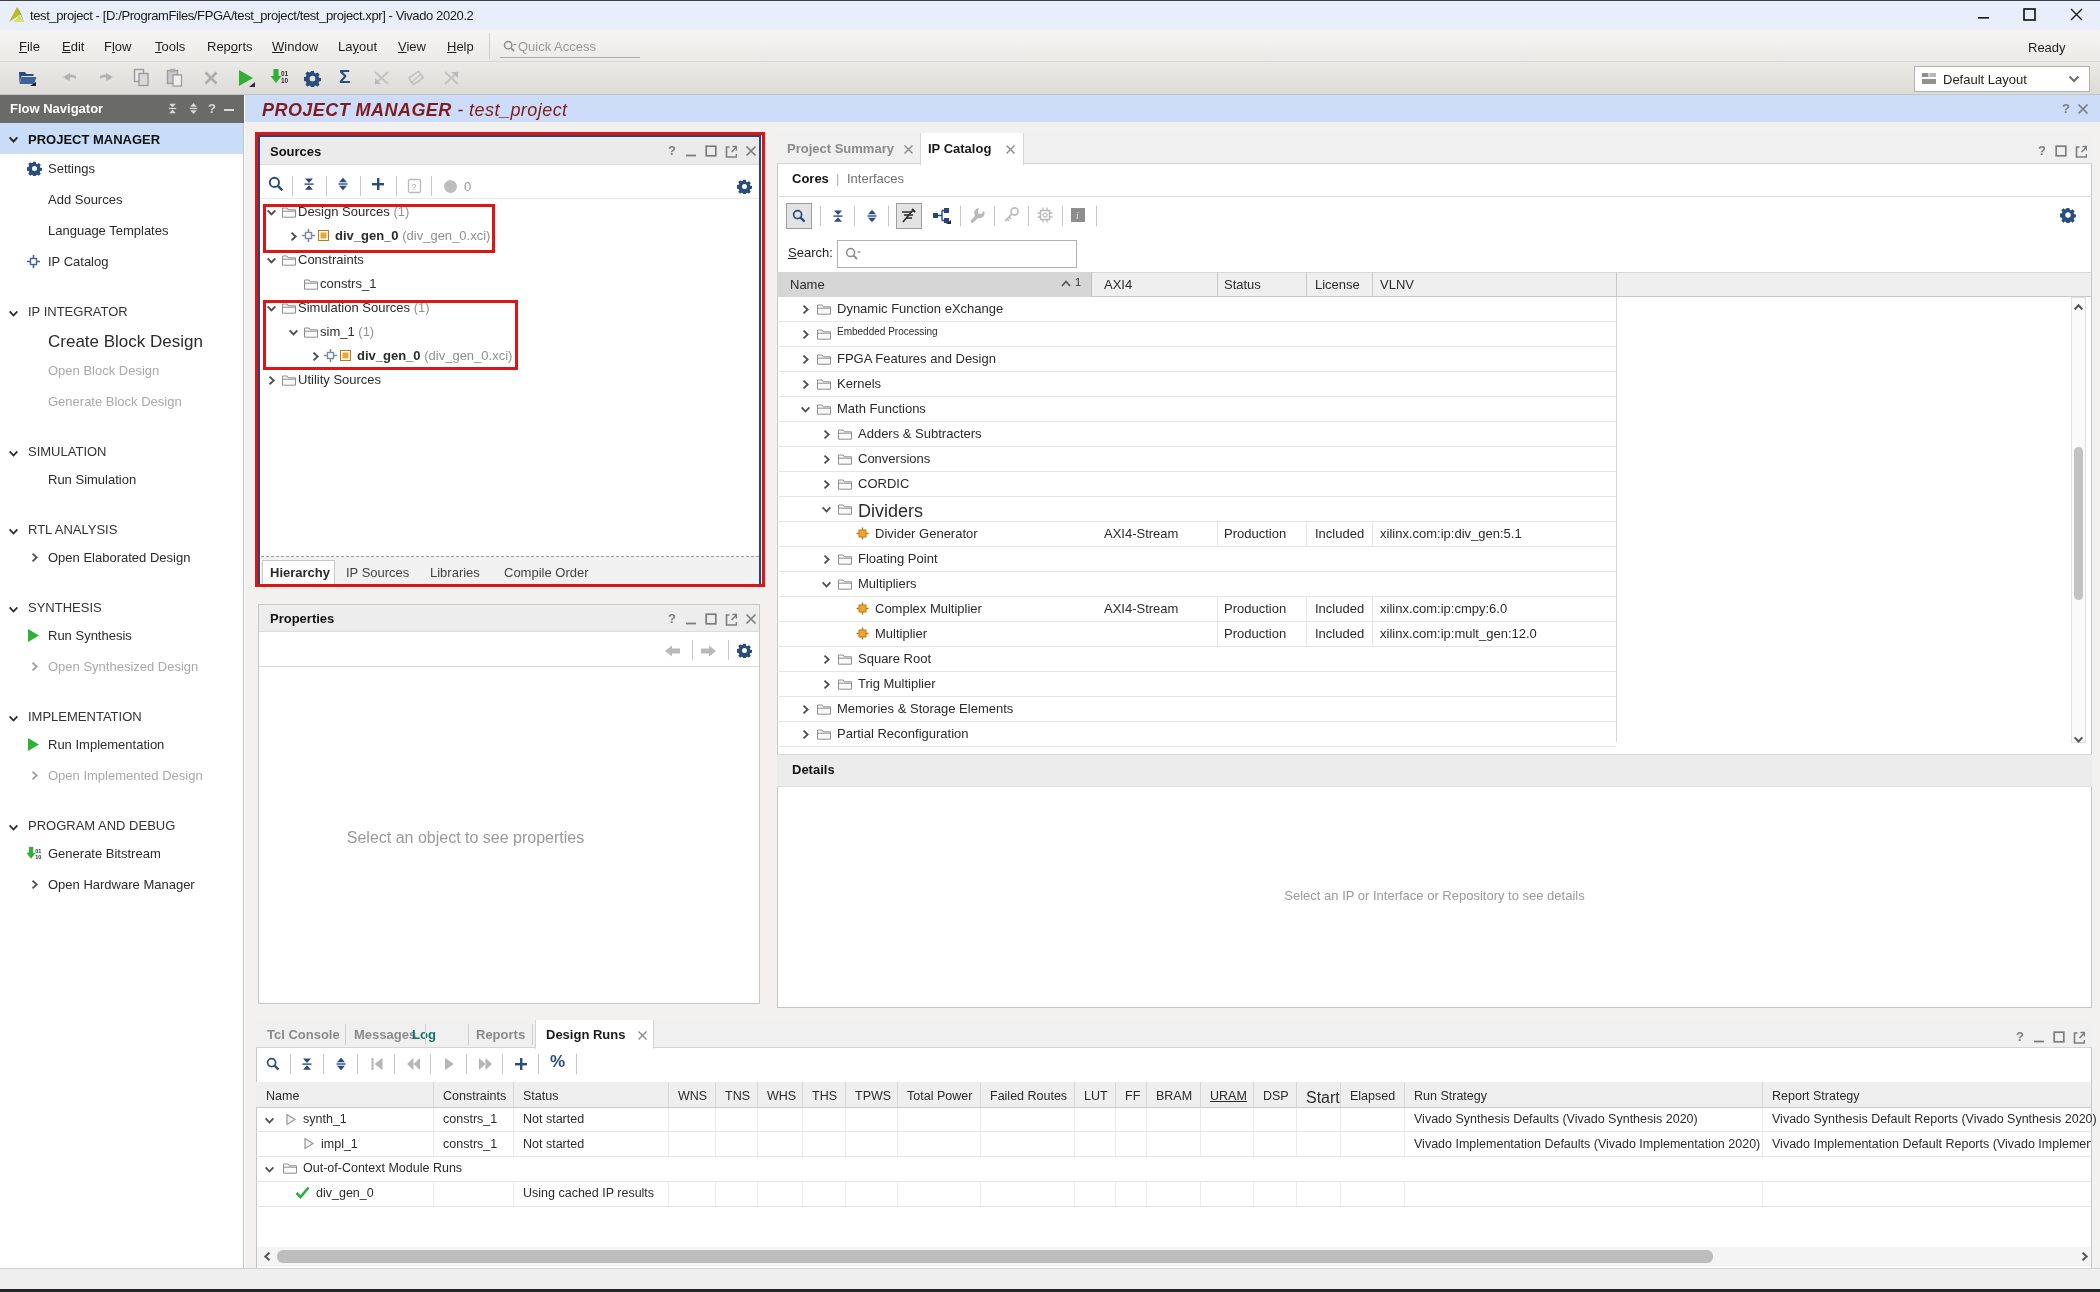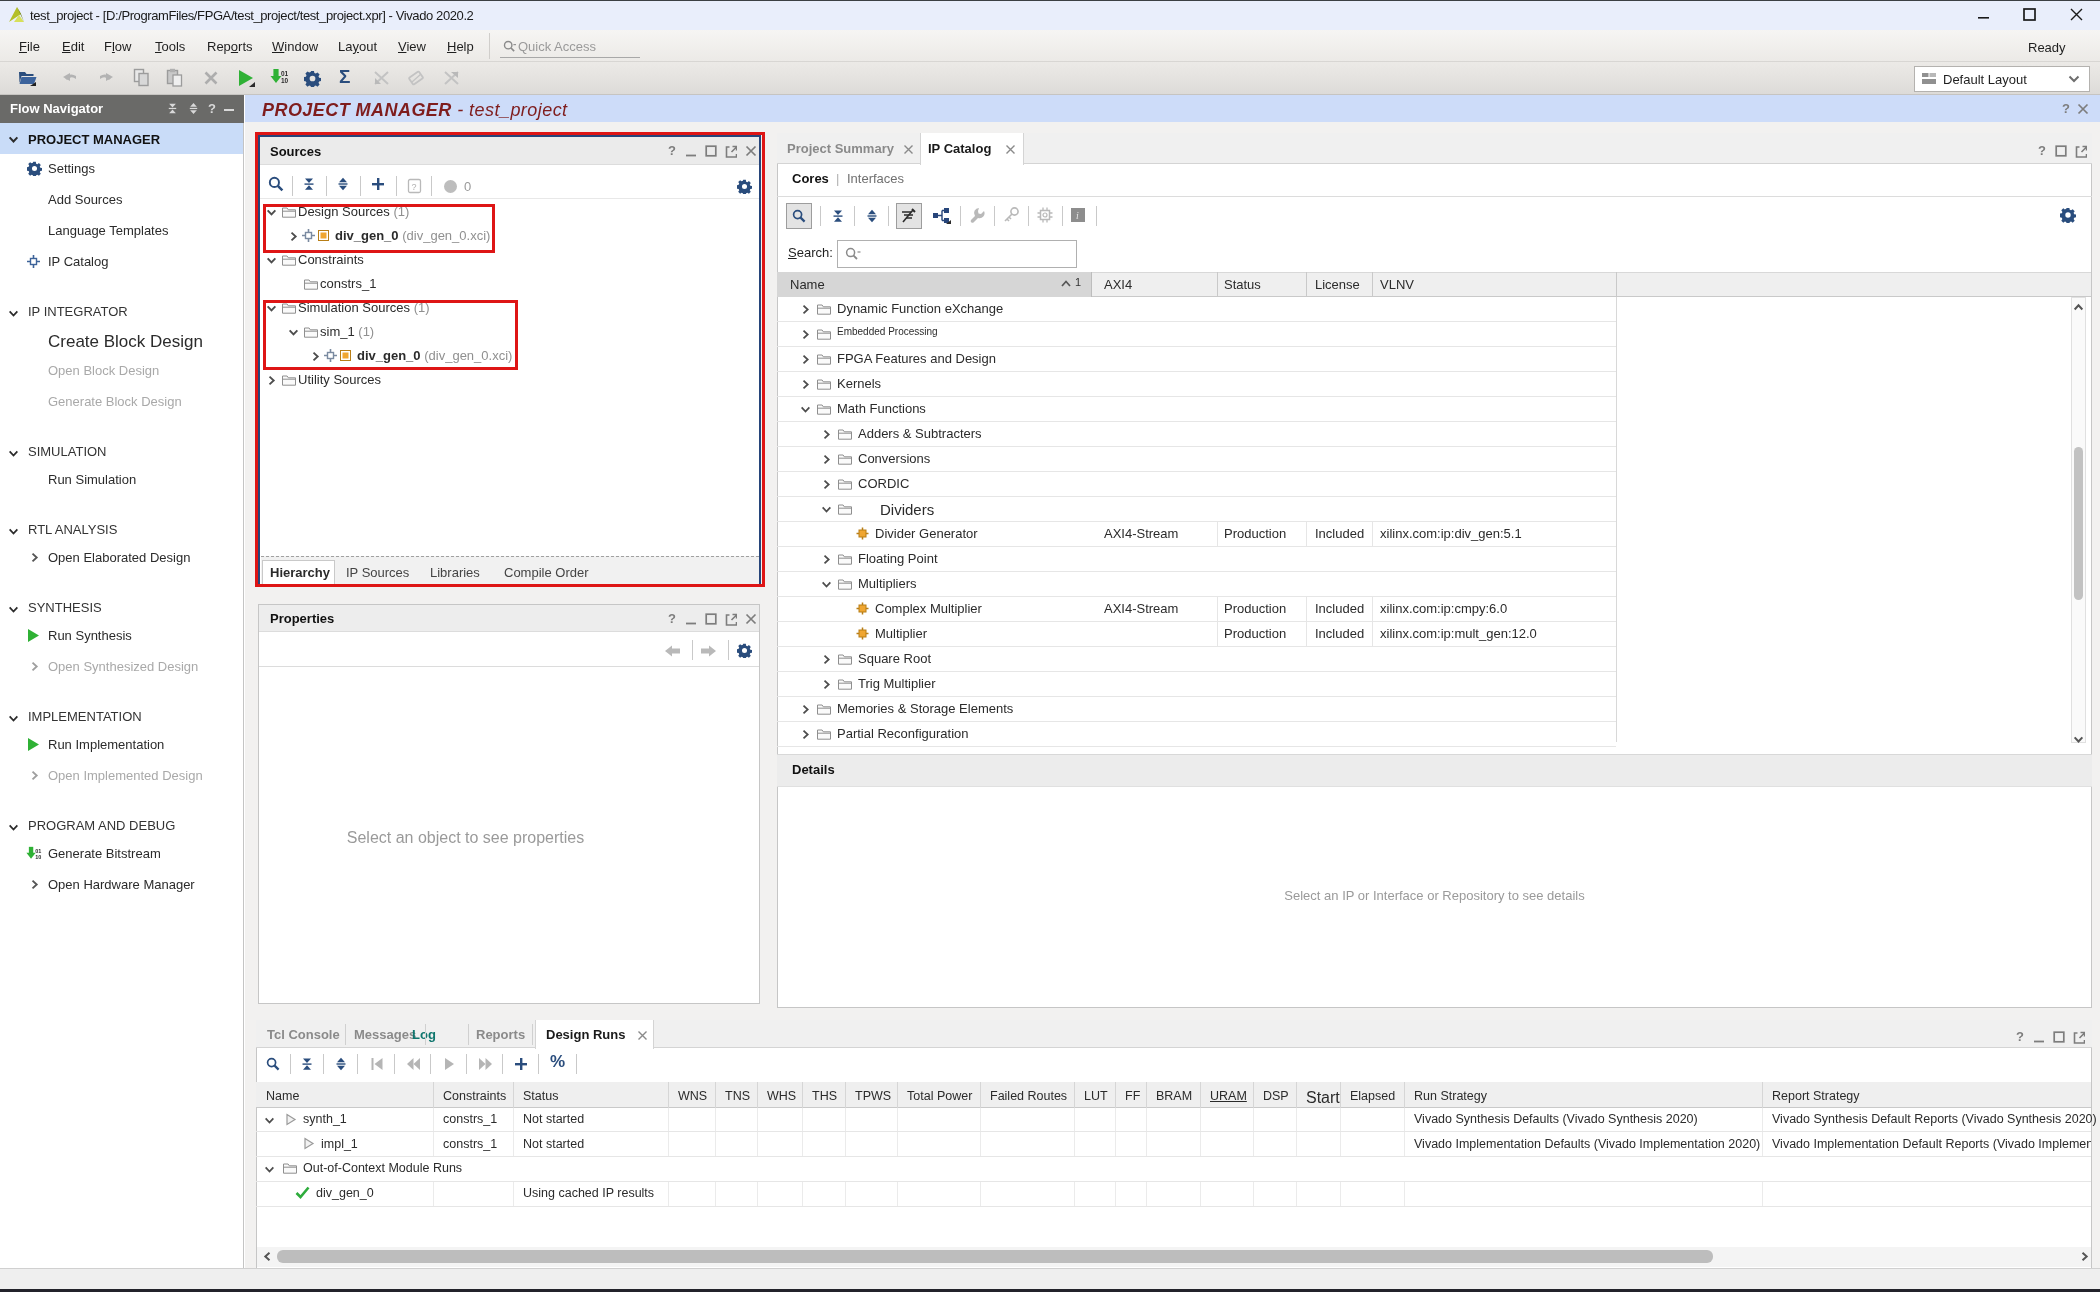--- a/index.html
+++ b/index.html
@@ -537,21 +537,21 @@
   </svg>
 <div class="abs" style="left:858px;top:476px;font-size:13px;">CORDIC</div>
 <div class="abs" style="left:777px;top:521px;width:839px;height:1px;background:#e6e6e6;"></div>
 <svg class="abs" style="left:821px;top:504px" width="11" height="11" viewBox="0 0 10 10">
     <polyline points="1.5,3 5,6.8 8.5,3" fill="none" stroke="#4d4d4d" stroke-width="1.6"></polyline>
   </svg>
 <svg class="abs" style="left:838px;top:503px" width="14" height="12" viewBox="0 0 14 12">
     <path d="M0.5,2 h4.6 l1.2,1.8 h7.2 v7.4 H0.5 z" fill="#fafafa" stroke="#8f8f8f"></path>
     <path d="M0.5,5.2 h13" stroke="#8f8f8f" fill="none"></path>
   </svg>
-<div class="abs" style="left:858px;top:501px;font-size:15px;margin-left:22px;">Dividers</div>
+<div class="abs" style="left:858px;top:501px;font-size:18px;">Dividers</div>
 <div class="abs" style="left:777px;top:546px;width:839px;height:1px;background:#e6e6e6;"></div>
 <svg class="abs" style="left:856px;top:527px" width="13" height="13" viewBox="0 0 13 13">
 <rect x="3" y="3" width="7" height="7" fill="#f0a631" stroke="#b87e16"></rect>
 <path d="M6.5,0.5 v2.5 M6.5,10 v2.5 M0.5,6.5 h2.5 M10,6.5 h2.5" stroke="#b87e16" stroke-width="1.5"></path>
   </svg>
 <div class="abs" style="left:875px;top:526px;font-size:13px;">Divider Generator</div>
 <div class="abs" style="left:1104px;top:526px;font-size:13px;">AXI4-Stream</div>
 <div class="abs" style="left:1224px;top:526px;font-size:13px;">Production</div>
 <div class="abs" style="left:1315px;top:526px;font-size:13px;">Included</div>
 <div class="abs" style="left:1380px;top:526px;font-size:13px;">xilinx.com:ip:div_gen:5.1</div>

